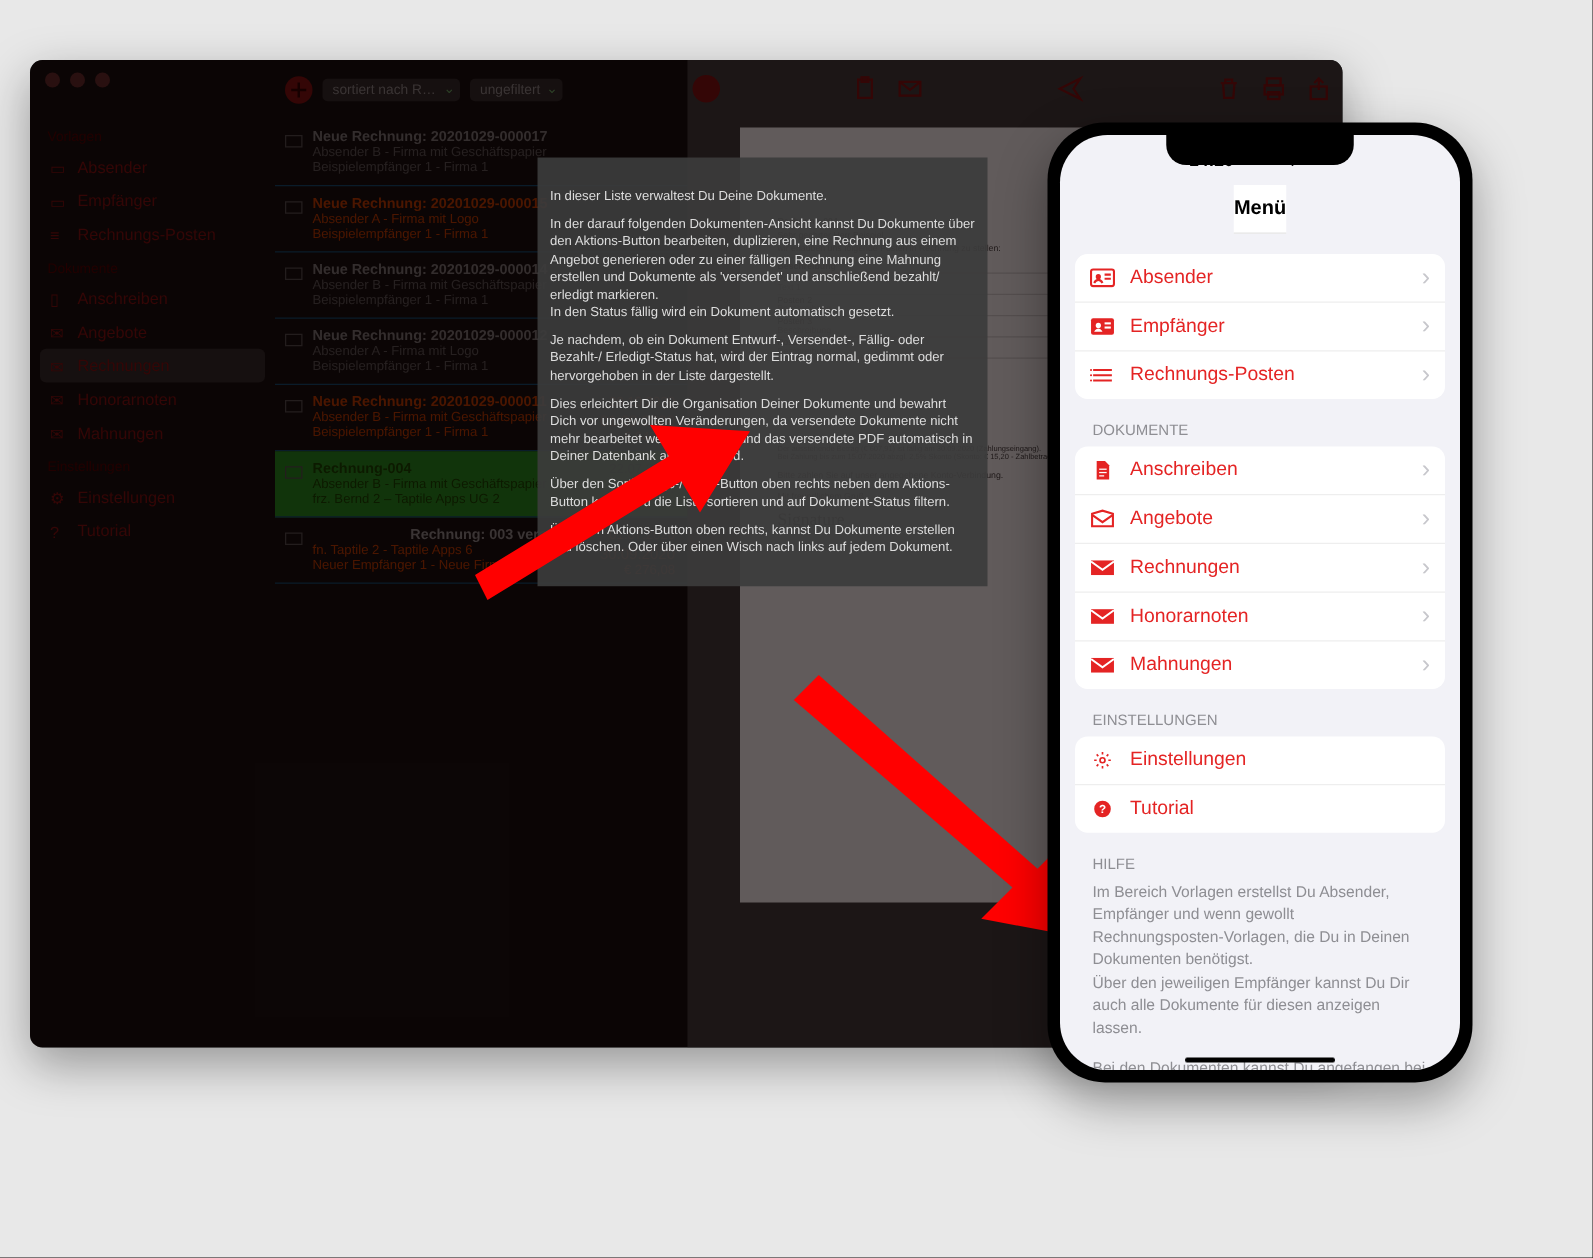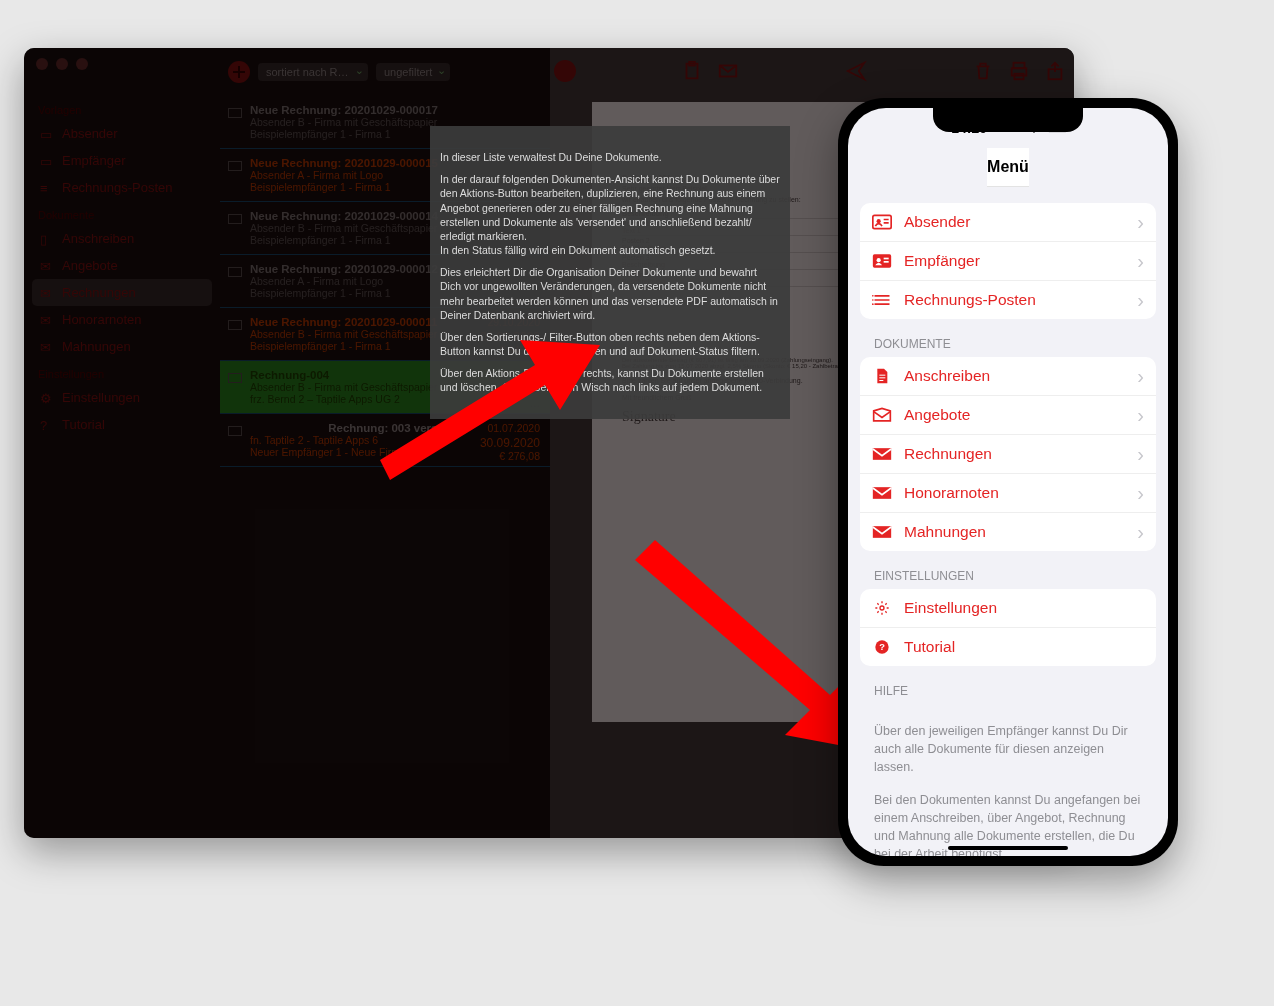--- a/index.html
+++ b/index.html
@@ -449,20 +449,21 @@
           <path d="M12 3v10M8 7l4-4 4 4"></path>
         </svg></span>
   </div>
 
   <div class="mac-overlay"></div>
 </div>
 
 <div class="tip-panel">
   <p>In dieser Liste verwaltest Du Deine Dokumente.</p>
   <p><span>In der darauf folgenden Dokumenten-Ansicht kannst Du Dokumente über den Aktions-Button bearbeiten, duplizieren, eine Rechnung aus einem Angebot generieren oder zu einer fälligen Rechnung eine Mahnung erstellen und Dokumente als 'versendet' und anschließend bezahlt/ erledigt markieren.</span><br><span>In den Status fällig wird ein Dokument automatisch gesetzt.</span></p>
+  <p>Je nachdem, ob ein Dokument Entwurf-, Versendet-, Fällig- oder Bezahlt-/ Erledigt-Status hat, wird der Eintrag normal, gedimmt oder hervorgehoben in der Liste dargestellt.</p>
   <p>Dies erleichtert Dir die Organisation Deiner Dokumente und bewahrt Dich vor ungewollten Veränderungen, da versendete Dokumente nicht mehr bearbeitet werden können und das versendete PDF automatisch in Deiner Datenbank archiviert wird.</p>
   <p>Über den Sortierungs-/ Filter-Button oben rechts neben dem Aktions-Button kannst Du die Liste sortieren und auf Dokument-Status filtern.</p>
   <p style="margin-bottom:0">Über den Aktions-Button oben rechts, kannst Du Dokumente erstellen und löschen. Oder über einen Wisch nach links auf jedem Dokument.</p>
 </div>
 
 <div class="arrow a1">
   <svg viewBox="0 0 220 120">
     <polygon points="0,120 155,25 140,0 220,5 180,70 165,45 10,140" fill="#ff0000"></polygon>
   </svg>
 </div>
@@ -593,21 +594,21 @@
             <span class="ic-red"><svg viewBox="0 0 24 24">
                 <circle cx="12" cy="12" r="10" fill="#e42424"></circle>
                 <text x="12" y="17" text-anchor="middle" font-size="14" fill="#fff" font-weight="bold">?</text>
               </svg></span>
             <span>Tutorial</span>
           </div>
         </div>
 
       <div class="ios-head">HILFE</div>
       <div class="ios-help">
-        <p><br><span>Über den jeweiligen Empfänger kannst Du Dir auch alle Dokumente für diesen anzeigen lassen.</span></p>
+        <p><span>Im Bereich Vorlagen erstellst Du Absender, Empfänger und wenn gewollt Rechnungsposten-Vorlagen, die Du in Deinen Dokumenten benötigst.</span><br><span>Über den jeweiligen Empfänger kannst Du Dir auch alle Dokumente für diesen anzeigen lassen.</span></p>
         <p>Bei den Dokumenten kannst Du angefangen bei einem Anschreiben, über Angebot, Rechnung und Mahnung alle Dokumente erstellen, die Du bei der Arbeit benötigst.</p>
 
       </div>
     </div>
 
     <div class="homebar"></div>
   </div>
 </div>
 
 </body></html>

